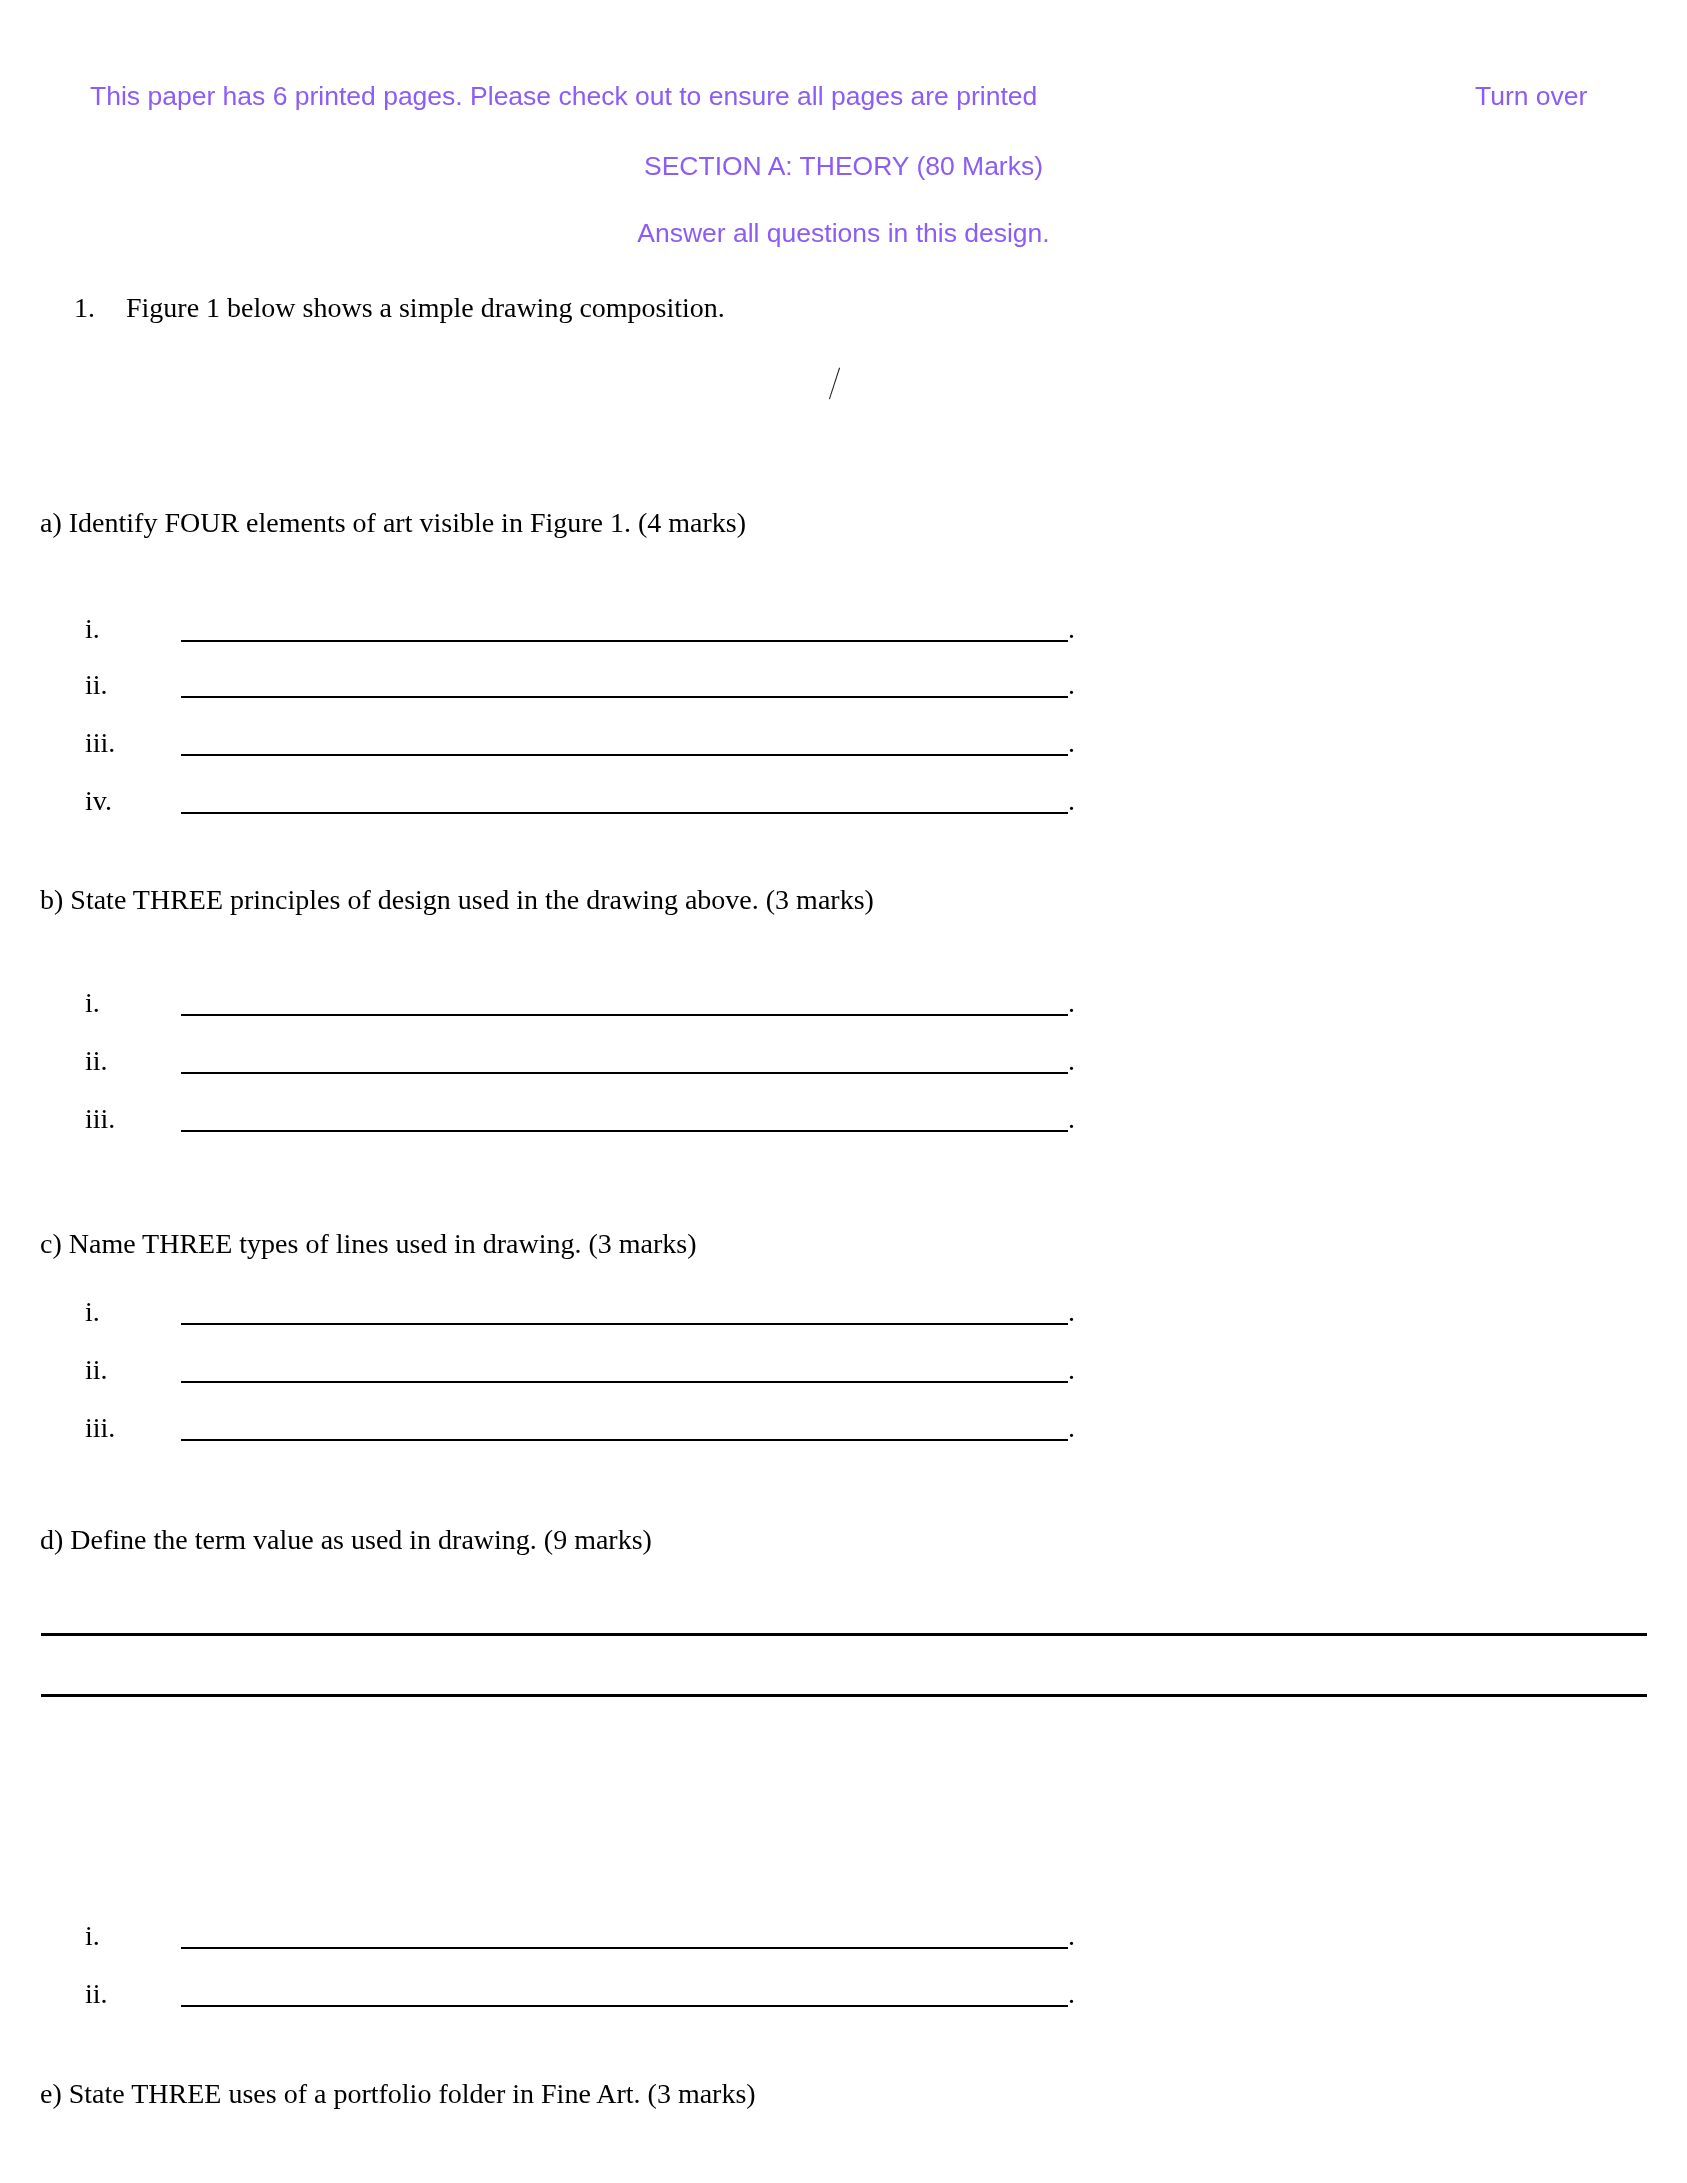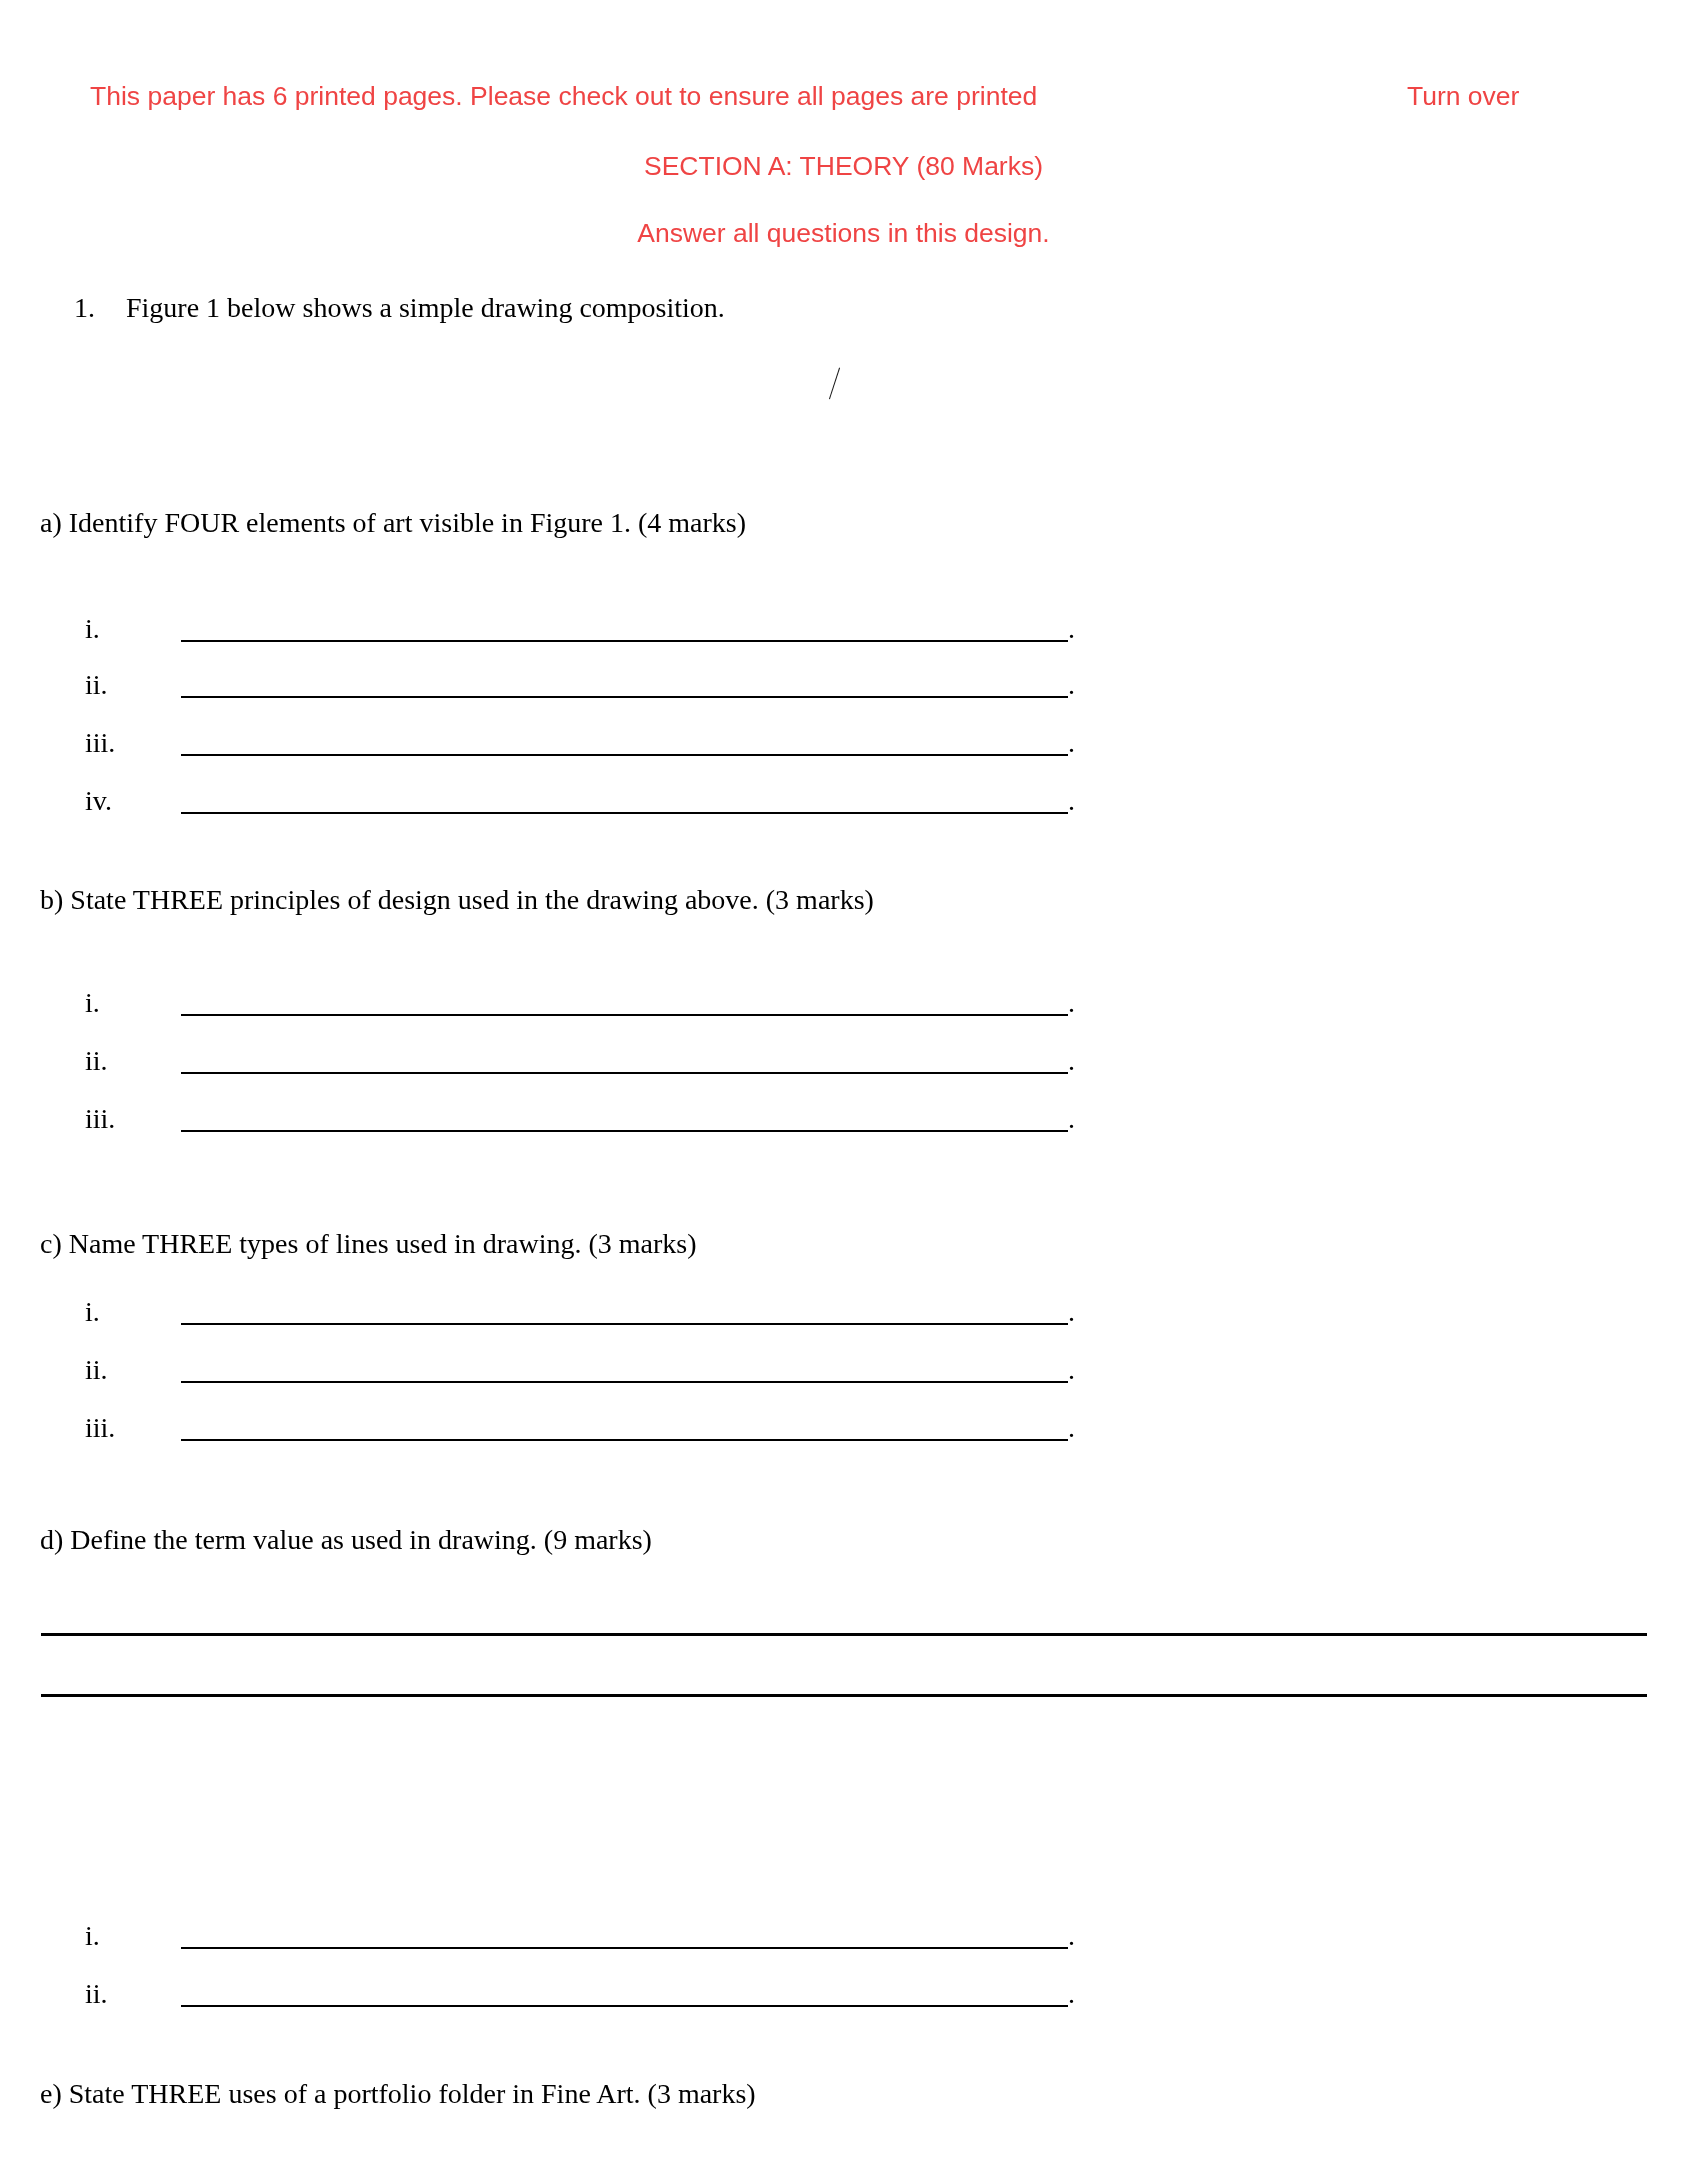--- a/index.html
+++ b/index.html
@@ -19,35 +19,35 @@
   }
 
   
   .hdr-row {
     position: absolute;
     left: 0;
     width: 1687px;
     font-family: "Liberation Sans", "DejaVu Sans", sans-serif;
     font-size: 26.5px;
     line-height: 1.15;
-    color: #ef4444;
+    color: #8b5cf6;
     white-space: nowrap;
   }
   #header-notice { top: 81px; }
   .hdr-notice-inner {
     display: block;
     position: relative;
     margin-left: 90px;
     width: 1515px;
   }
   .hdr-notice-text { display: inline-block; }
   .hdr-turnover {
     display: inline-block;
     position: absolute;
-    left: 1317px;
+    left: 1385px;
     top: 0;
   }
   #section-title {
     top: 151px;
     text-align: center;
   }
   #section-instruction {
     top: 218px;
     text-align: center;
   }

